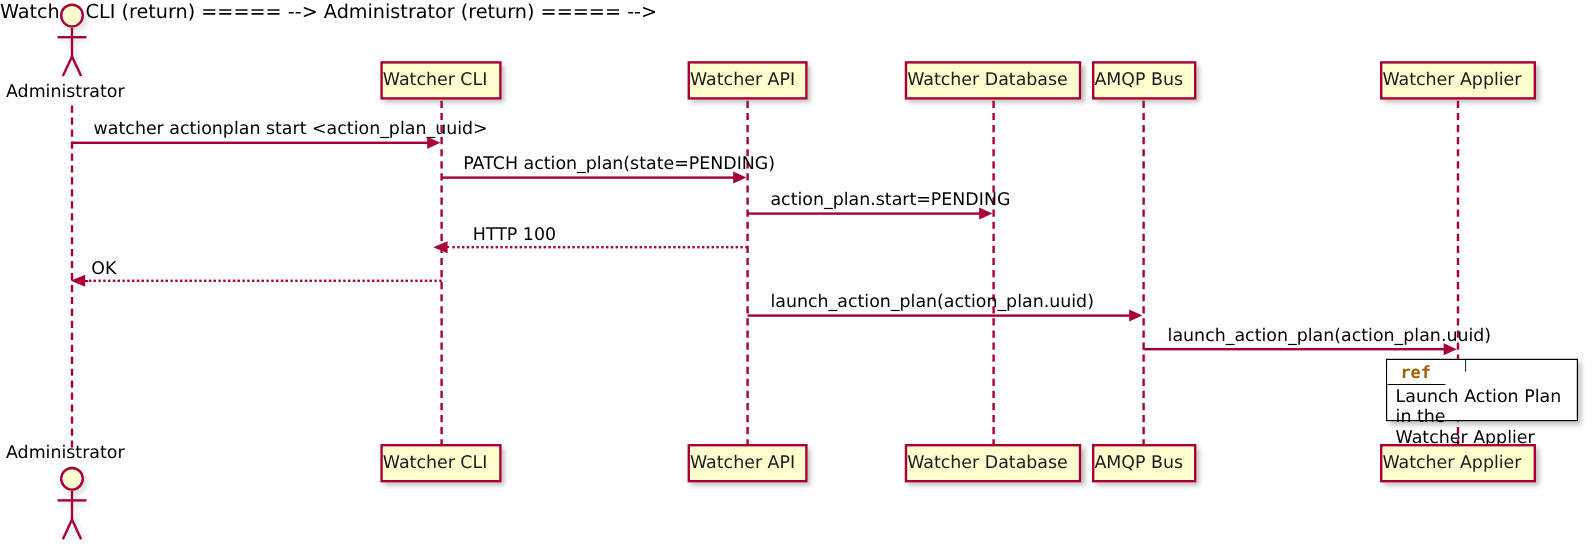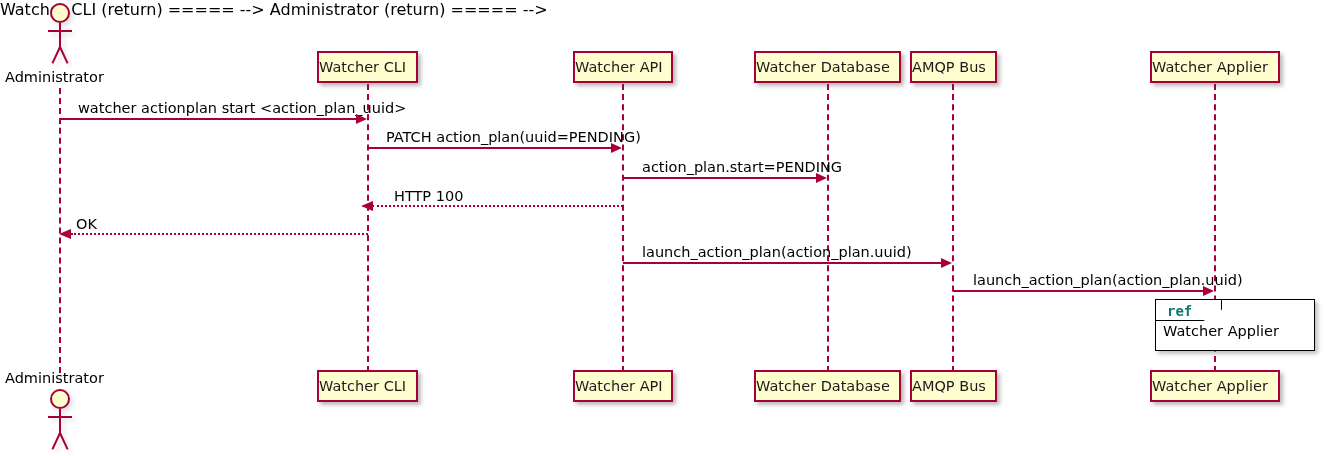--- a/index.html
+++ b/index.html
@@ -43,21 +43,21 @@
   
   .refbox{position:absolute;background:#ffffff;border:1.5px solid #000;
     box-sizing:border-box;box-shadow:3px 3px 4px rgba(120,120,120,.45);}
   .reftab{position:absolute;left:0;top:0;height:21px;background:#ffffff;
     border-right:1.5px solid #000;border-bottom:1.5px solid #000;
     box-sizing:border-box;
     clip-path:polygon(0 0,100% 0,100% 45%,72% 100%,0 100%);}
   .reftab-inner{position:absolute;left:0;top:0;height:21px;width:100%;
     display:flex;align-items:center;padding-left:11px;box-sizing:border-box;
     font-family:"DejaVu Sans Mono","Liberation Mono",monospace;
-    font-weight:bold;font-size:14px;color:#0f766e;}
+    font-weight:bold;font-size:14px;color:#a16207;}
   .refbody{position:absolute;left:7px;top:23px;right:4px;
     font-size:14.5px;color:#000;line-height:17px;}
 </style>
 </head>
 <body>
 
 <div id="canvas">
 
   
   <div class="lifeline" style="left:59px;  top:88px;  height:285px;"></div>
@@ -102,21 +102,21 @@
   <div class="pbox" style="left:1150px;top:51px;width:130px;height:32px;">
     <span>Watcher Applier</span>
   </div>
 
   
   <div class="msg-label" style="left:66px;top:100px;">watcher actionplan start &lt;action_plan_uuid&gt;</div>
   <div class="msg-line" style="left:60px;top:118px;width:298px;"></div>
   <div class="arrow-r" style="left:356px;top:114px;"></div>
 
   
-  <div class="msg-label" style="left:374px;top:129px;">PATCH action_plan(uuid=PENDING)</div>
+  <div class="msg-label" style="left:374px;top:129px;">PATCH action_plan(state=PENDING)</div>
   <div class="msg-line" style="left:368px;top:147px;width:245px;"></div>
   <div class="arrow-r" style="left:611px;top:143px;"></div>
 
   
   <div class="msg-label" style="left:630px;top:159px;">action_plan.start=PENDING</div>
   <div class="msg-line" style="left:623px;top:177px;width:195px;"></div>
   <div class="arrow-r" style="left:816px;top:173px;"></div>
 
    Watcher CLI (return) ===== --&gt;
   <div class="msg-label" style="left:382px;top:188px;">HTTP 100</div>
@@ -138,20 +138,21 @@
   <div class="msg-line" style="left:953px;top:290px;width:252px;"></div>
   <div class="arrow-r" style="left:1203px;top:286px;"></div>
 
   
   <div class="refbox" style="left:1155px;top:299px;width:160px;height:52px;">
     <div class="reftab" style="width:66px;"></div>
     <div class="reftab-inner" style="width:66px;">
       <span>ref</span>
     </div>
     <div class="refbody">
+      <div>Launch Action Plan in the</div>
       <div>Watcher Applier</div>
     </div>
   </div>
 
   
   <div class="pbox" style="left:317px;top:370px;width:101px;height:32px;">
     <span>Watcher CLI</span>
   </div>
   <div class="pbox" style="left:573px;top:370px;width:100px;height:32px;">
     <span>Watcher API</span>

